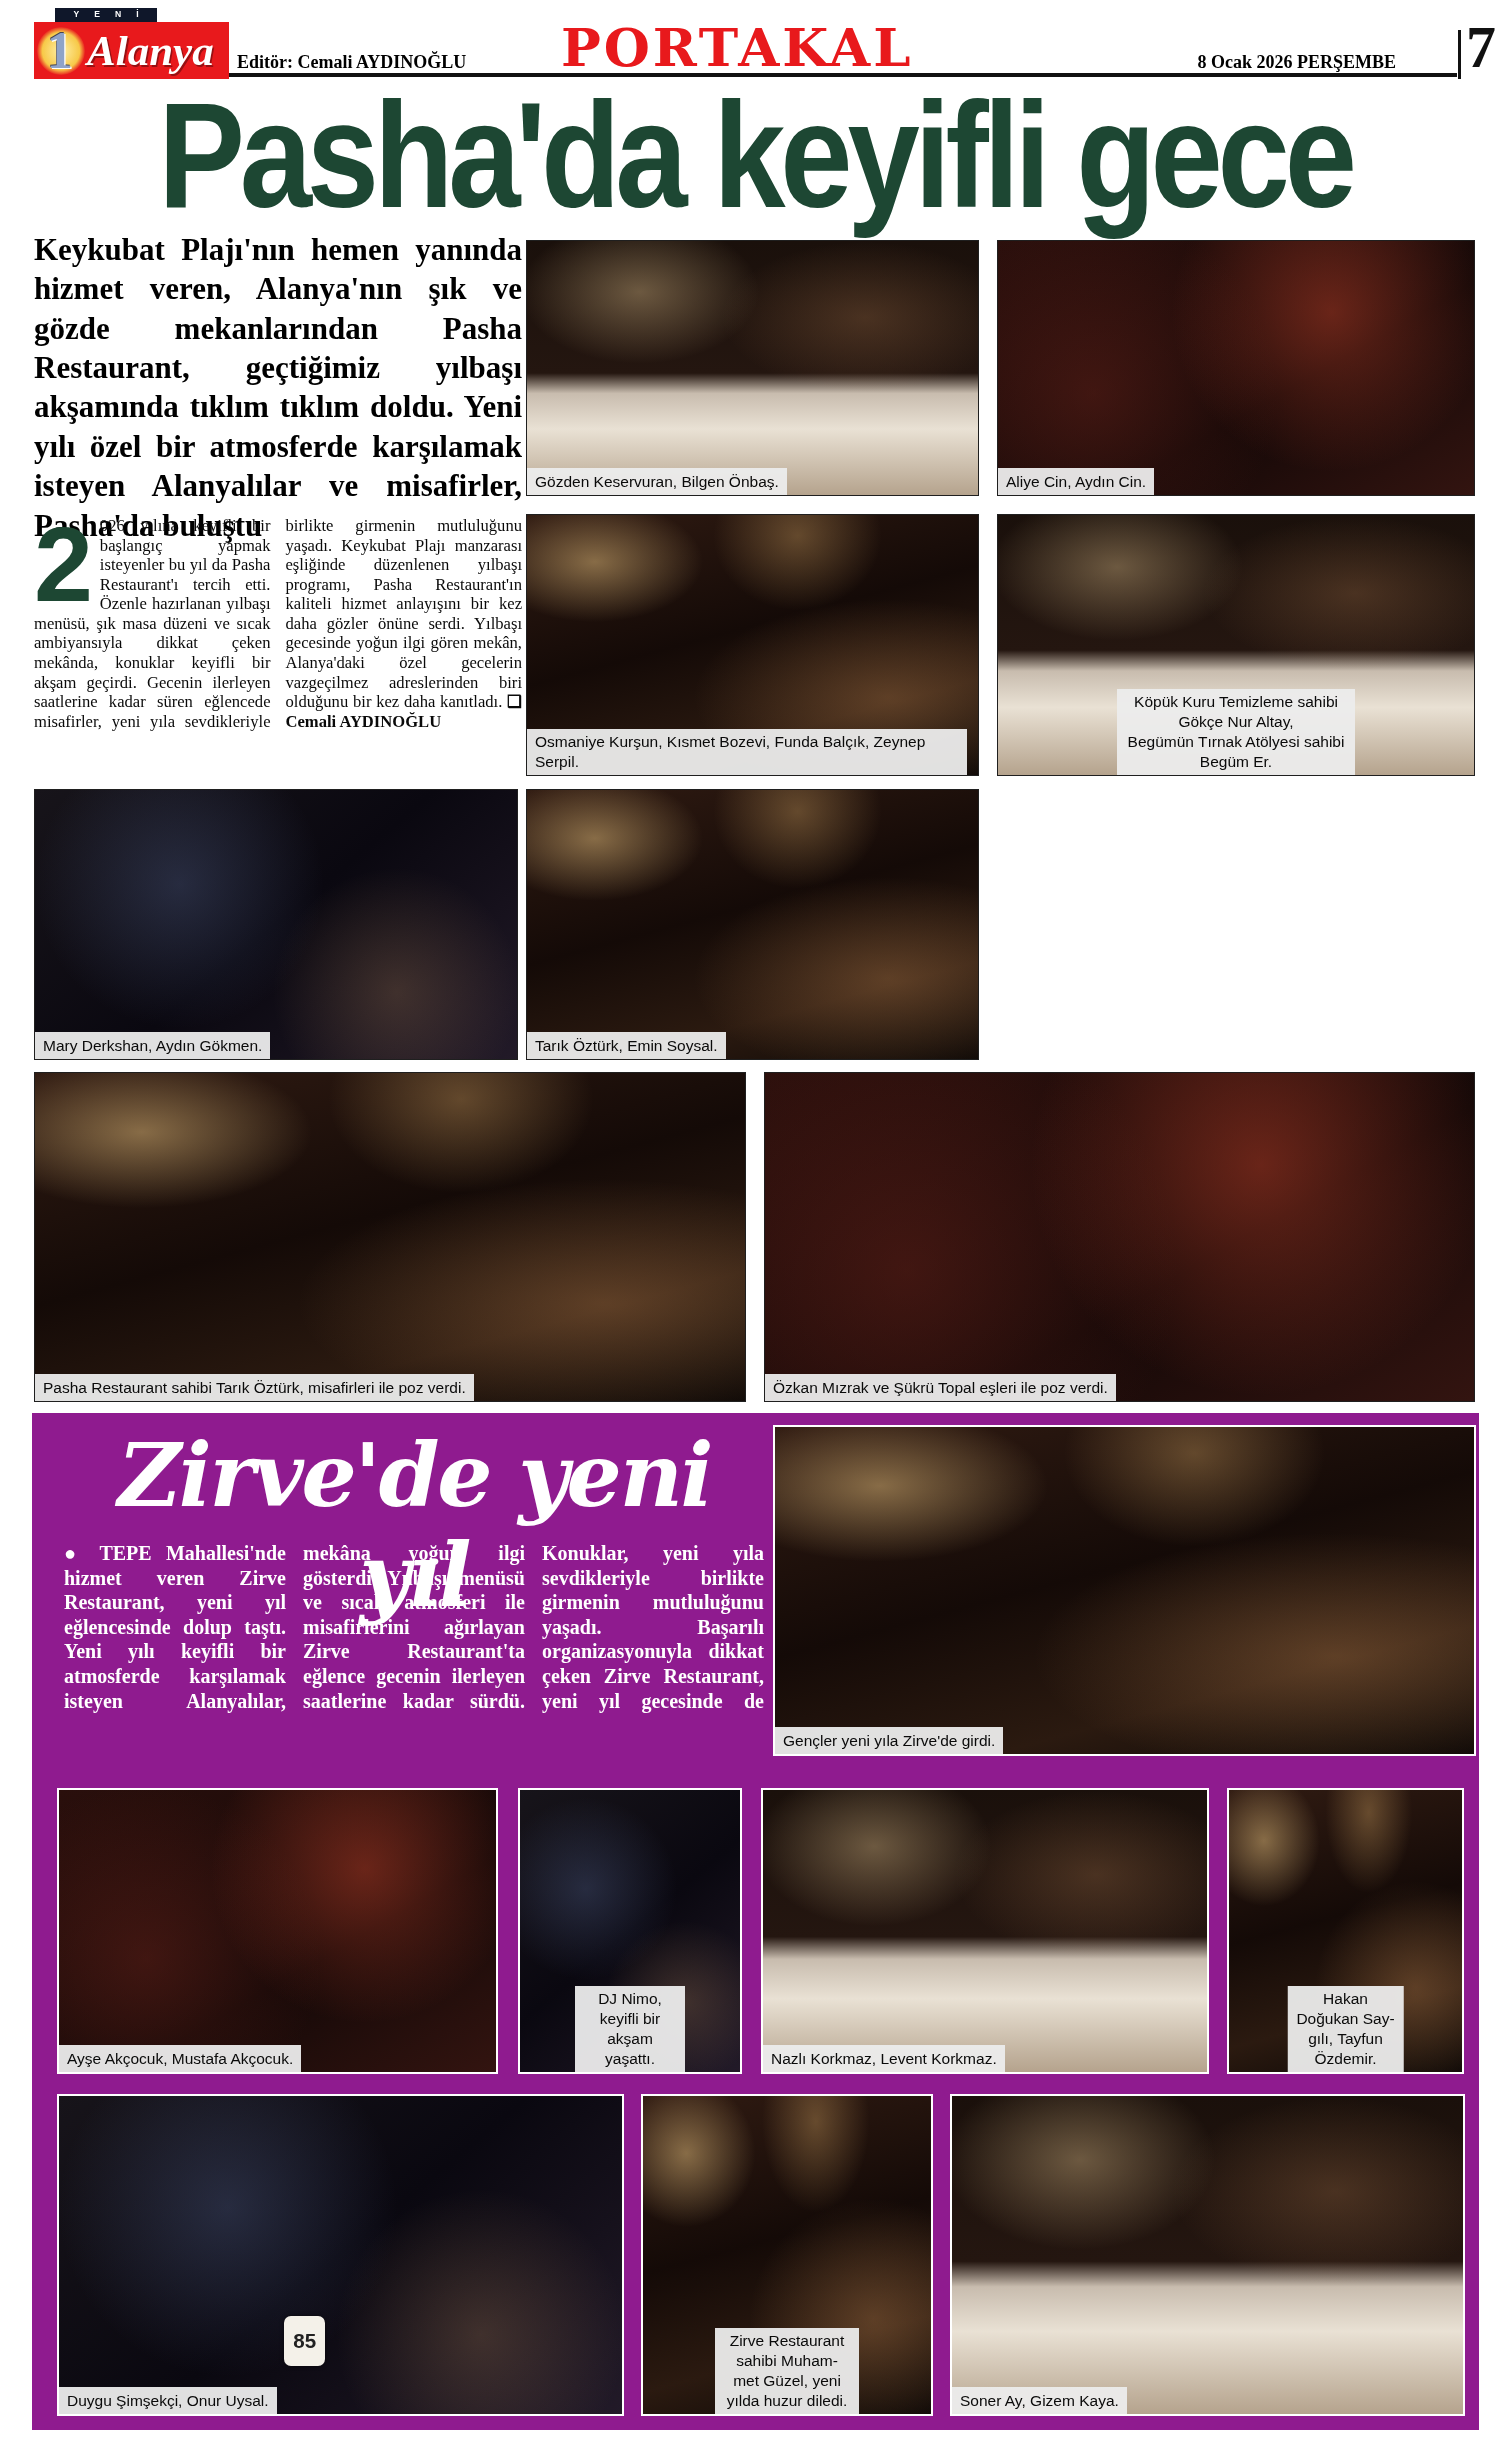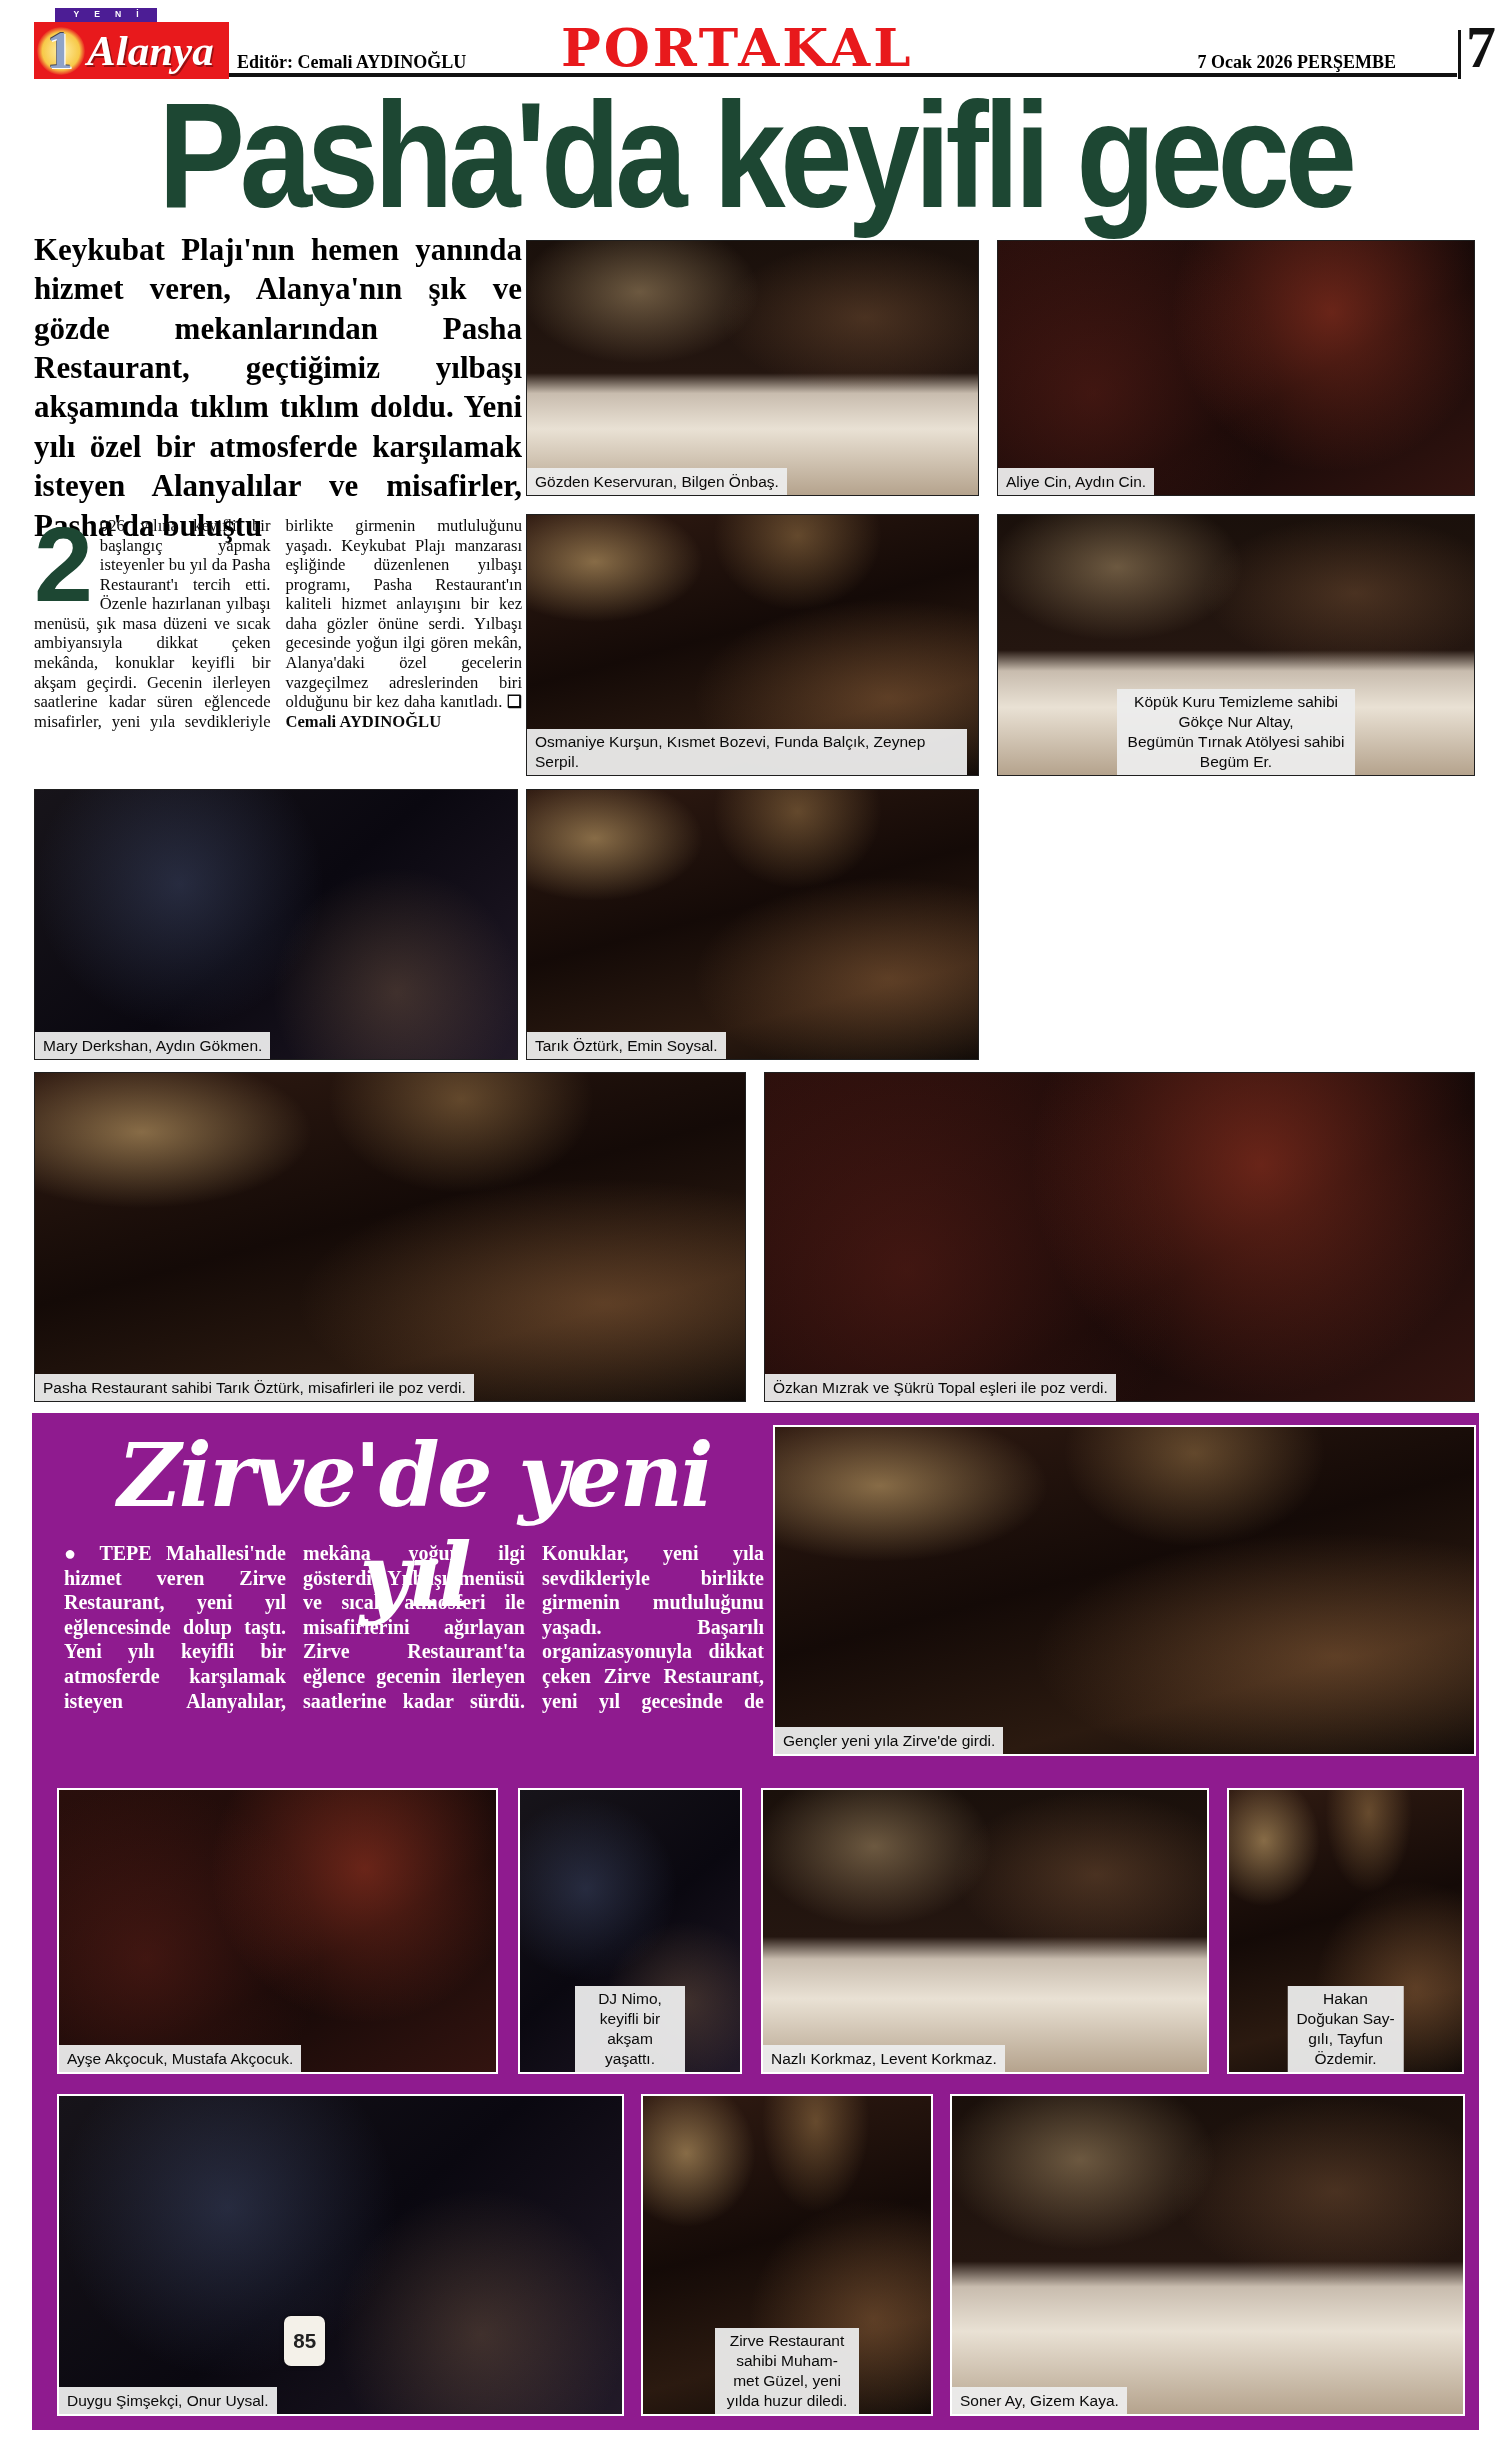--- a/index.html
+++ b/index.html
@@ -1,20 +1,20 @@
 <!DOCTYPE html>
 <html style="font-size:9.2px"><head>
 <meta charset="utf-8">
 <style>
   html,body{margin:0;padding:0;background:#fff;}
   .page{position:relative;width:1510px;height:2438px;background:#fff;overflow:hidden;
         font-family:"Liberation Serif",serif;color:#111;}
 
   
-  .logo-tab{position:absolute;left:55px;top:8px;width:102px;height:13.7px;background:#4c1d95;
+  .logo-tab{position:absolute;left:55px;top:8px;width:102px;height:13.7px;background:#0f172a;
             color:#fff;font:700 8.6px/13.7px "Liberation Sans",sans-serif;text-align:center;letter-spacing:15px;
             text-indent:15px;overflow:hidden;}
   .logo-box{position:absolute;left:34px;top:22px;width:195px;height:57px;background:#e8191c;}
   .logo-sun{position:absolute;left:3.4px;top:4.6px;width:48px;height:48px;border-radius:50%;
             background:radial-gradient(circle,#fff0a8 0%,#f7c948 55%,rgba(247,201,72,0) 72%);}
   .logo-one{position:absolute;left:12.6px;top:1.1px;font:700 53px/55px "Liberation Serif",serif;
             color:#8fa3c8;text-shadow:1.1px 1.1px 0 #fff,-0.6px -0.6px 0 #445;}
   .logo-text{position:absolute;left:53px;top:1.1px;font:italic 700 43px/55px "Liberation Serif",serif;
              color:#fff;text-shadow:1.7px 1.7px 0 rgba(0,0,0,.35);}
   .editor{position:absolute;left:237px;top:52px;font:700 18px "Liberation Serif",serif;color:#000;}
@@ -83,21 +83,21 @@
 <div class="page">
 
   <div class="logo-tab">YENİ</div>
   <div class="logo-box">
     <span class="logo-sun"></span>
     <span class="logo-one">1</span>
     <span class="logo-text">Alanya</span>
   </div>
   <div class="editor">Editör: Cemali AYDINOĞLU</div>
   <div class="masthead">PORTAKAL</div>
-  <div class="date">7 Ocak 2026 PERŞEMBE</div>
+  <div class="date">8 Ocak 2026 PERŞEMBE</div>
   <div class="pagebar"></div>
   <div class="pageno">7</div>
   <div class="header-rule"></div>
 
   <div class="headline1">Pasha'da keyifli gece</div>
 
   <div class="intro">Keykubat Plajı'nın hemen yanında hizmet veren, Alanya'nın şık ve gözde mekanlarından Pasha Restaurant, geçtiğimiz yılbaşı akşamında tıklım tıklım doldu. Yeni yılı özel bir atmosferde karşılamak isteyen Alanyalılar ve misafirler, Pasha'da buluştu</div>
 
   <div class="body1">
     <span class="dropcap">2</span><span>026 yılına keyifli bir başlangıç yapmak isteyenler bu yıl da Pasha Restaurant'ı tercih etti. Özenle hazırlanan yılbaşı menüsü, şık masa düzeni ve sıcak ambiyansıyla dikkat çeken mekânda, konuklar keyifli bir akşam geçirdi. Gecenin ilerleyen saatlerine kadar süren eğlencede misafirler, yeni yıla sevdikleriyle </span><span>birlikte girmenin mutluluğunu yaşadı. Keykubat Plajı manzarası eşliğinde düzenlenen yılbaşı programı, Pasha Restaurant'ın kaliteli hizmet anlayışını bir kez daha gözler önüne serdi. Yılbaşı gecesinde yoğun ilgi gören mekân, Alanya'daki özel gecelerin vazgeçilmez adreslerinden biri olduğunu bir kez daha kanıtladı. </span><span class="byline1">❑ Cemali AYDINOĞLU</span>

